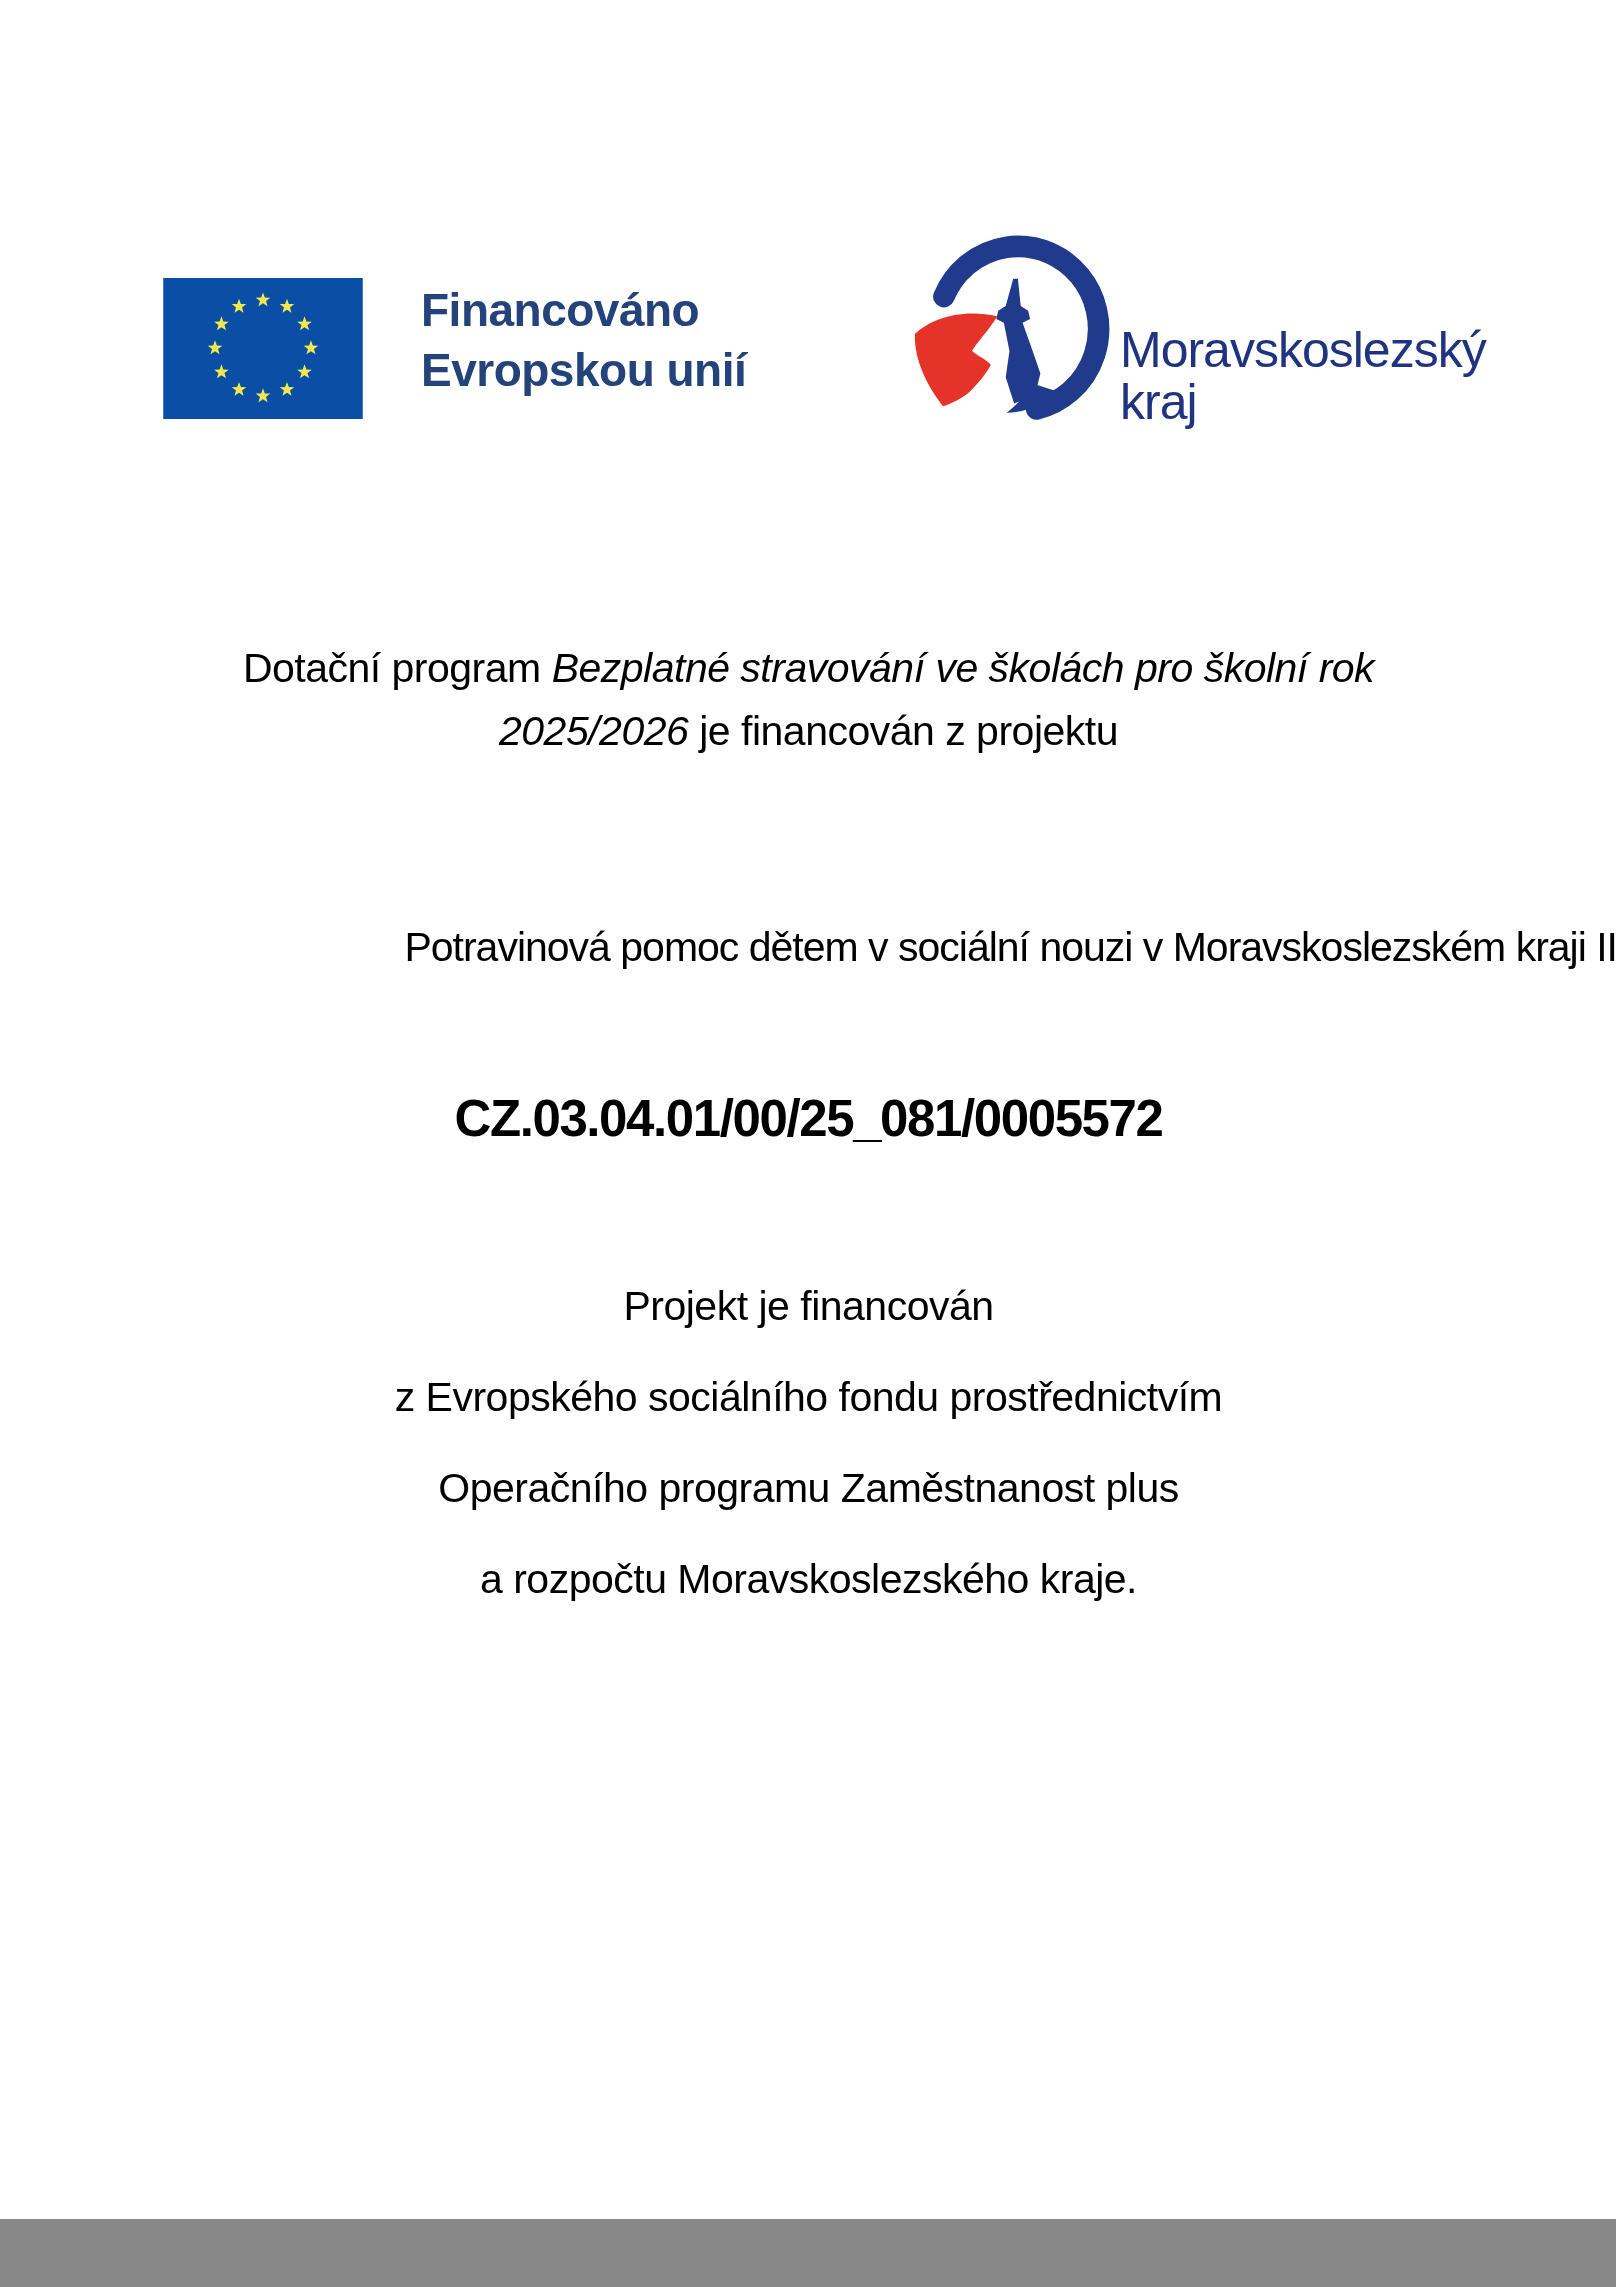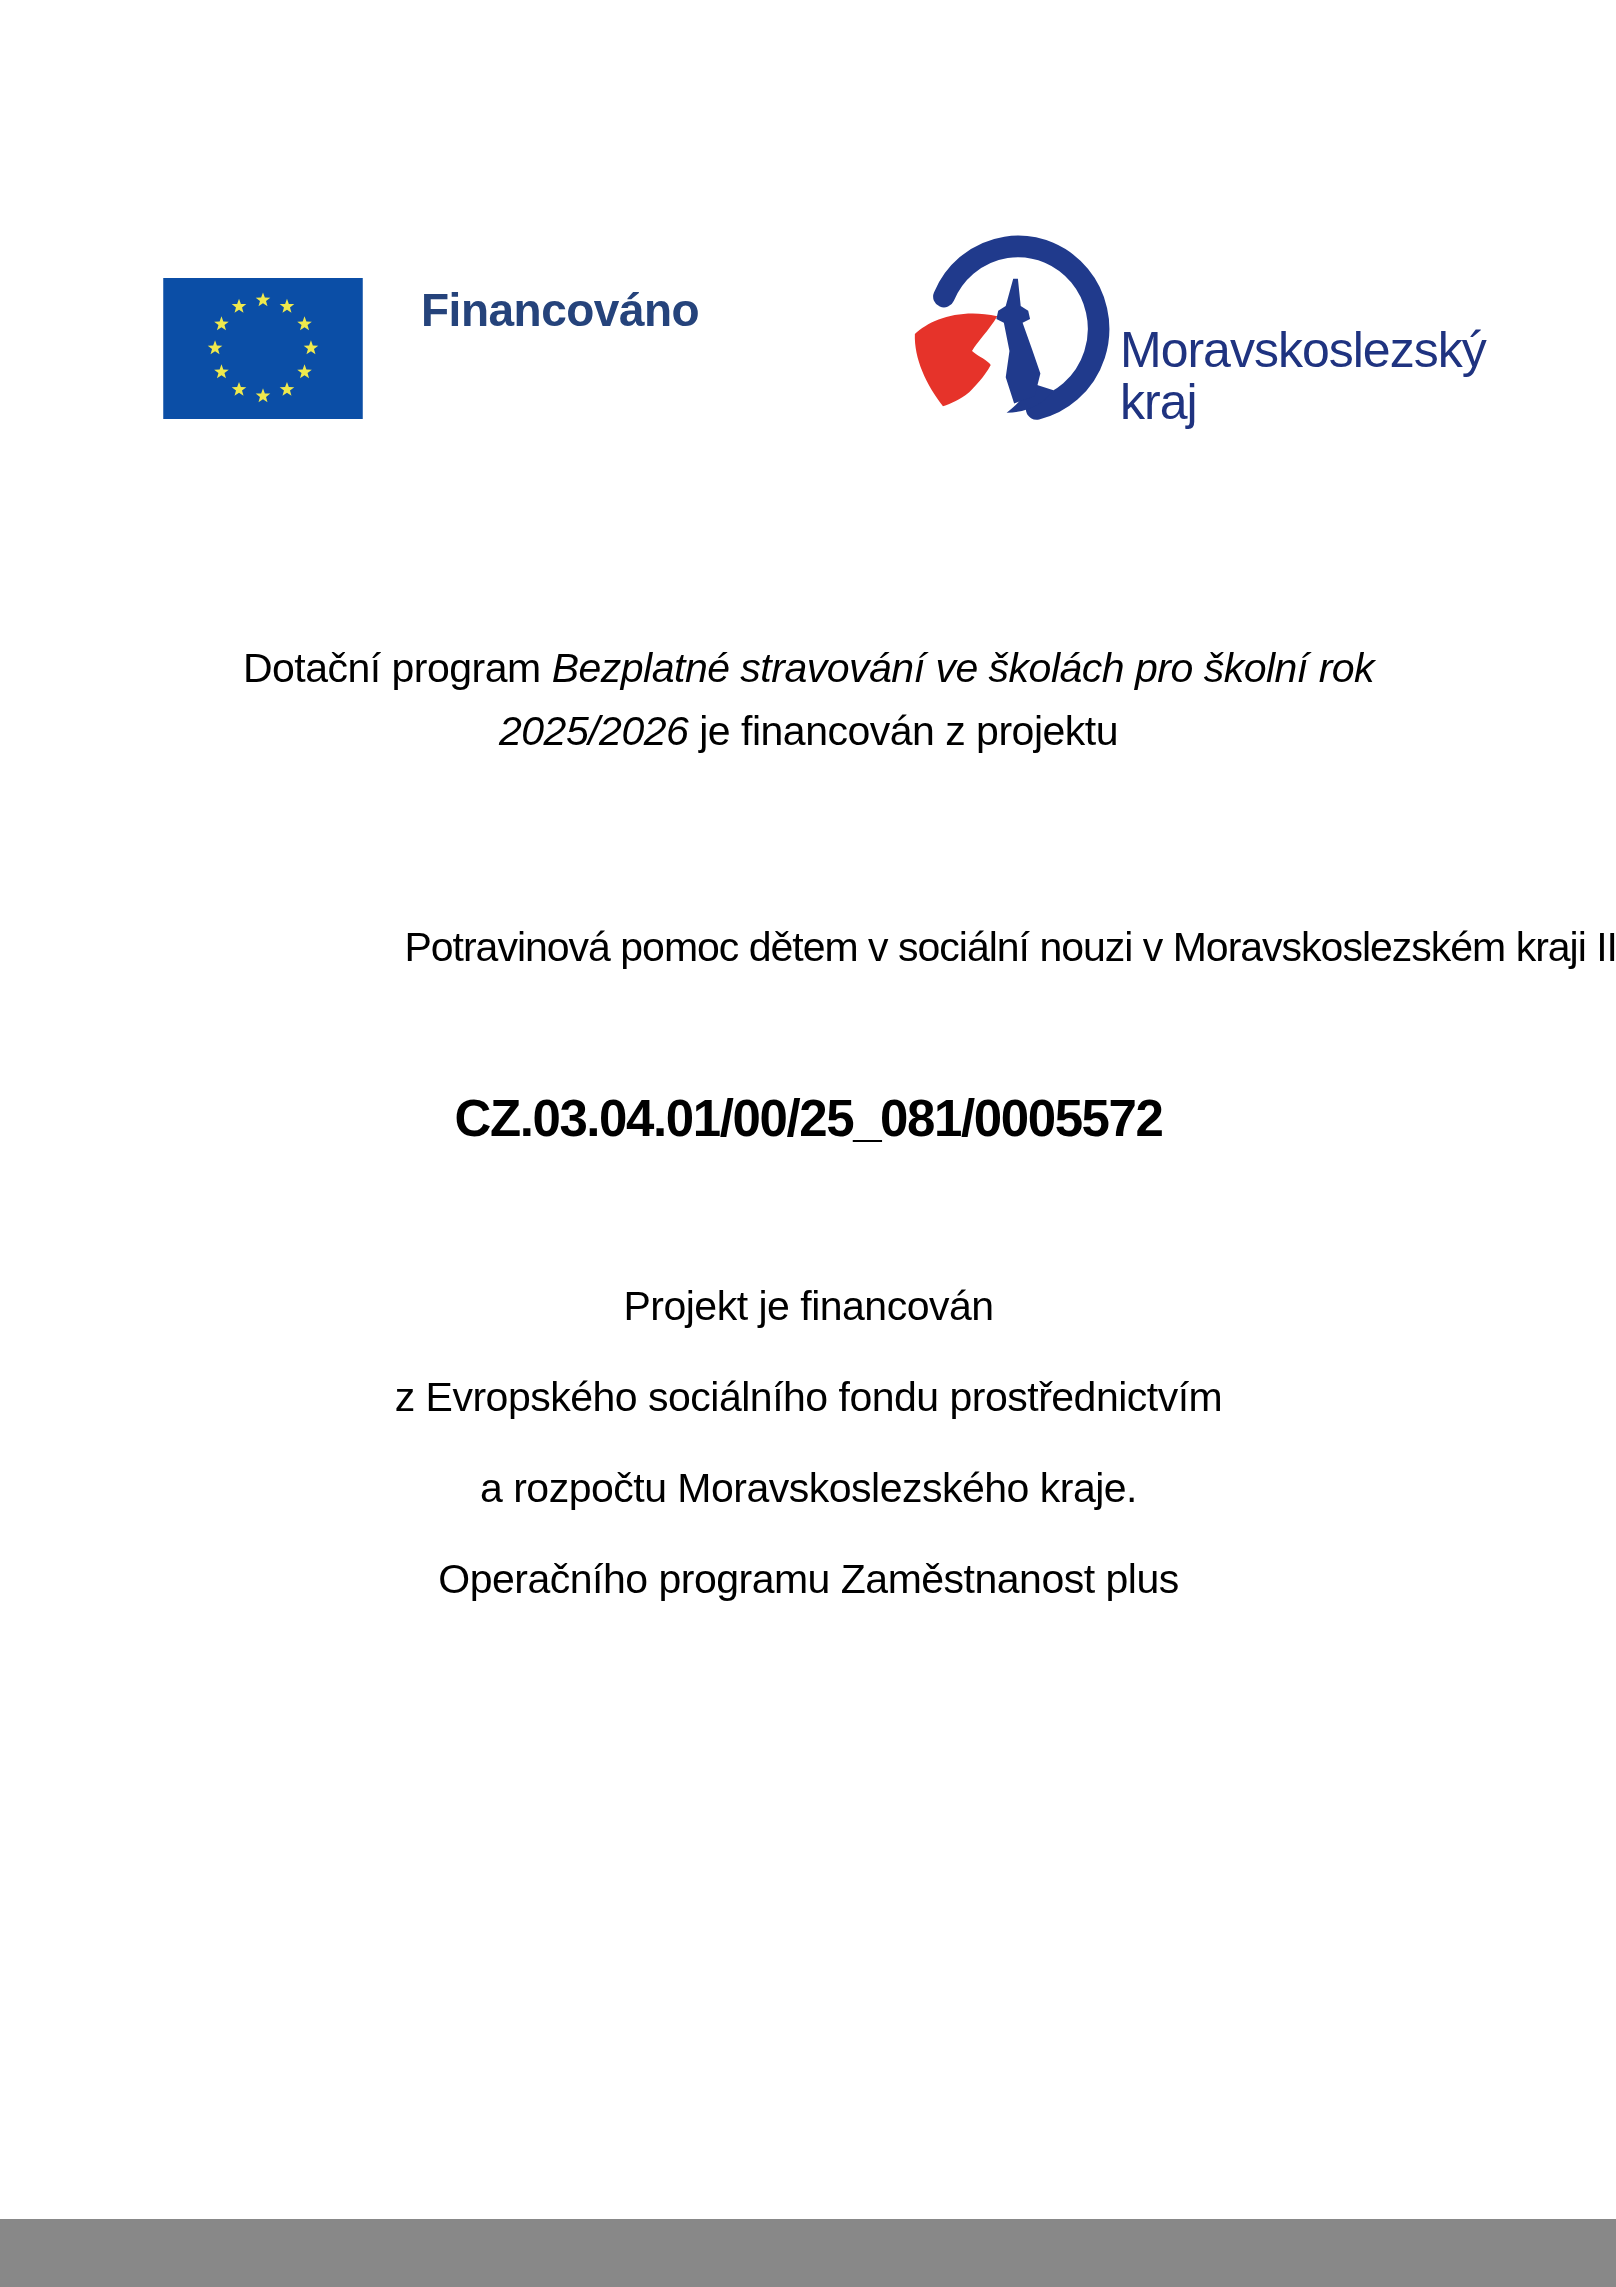--- a/index.html
+++ b/index.html
@@ -113,20 +113,21 @@
         <use href="#star" transform="translate(104,123)"></use>
         <use href="#star" transform="translate(79,116.3)"></use>
         <use href="#star" transform="translate(60.7,98)"></use>
         <use href="#star" transform="translate(54,73)"></use>
         <use href="#star" transform="translate(60.7,48)"></use>
         <use href="#star" transform="translate(79,29.7)"></use>
       </g>
     </svg>
     <div class="eu-label">
       <div>Financováno</div>
+      <div>Evropskou unií</div>
     </div>
   </div>
 
   <div>
     <svg class="msk-emblem" viewBox="0 0 205 175" aria-hidden="true">
 
       <path d="M 2 86
                C 18 70 52 58 90 67
                C 81 82 69 94 63 104
                C 70 110 80 114 83 119
@@ -155,18 +156,18 @@
     <span class="line"><i>2025/2026</i><span> je financován z projektu</span></span>
   </p>
 
   <p class="centered program-title">Potravinová pomoc dětem v sociální nouzi v Moravskoslezském kraji II</p>
 
   <p class="centered project-code">CZ.03.04.01/00/25_081/0005572</p>
 
   <div class="centered funding">
     <p>Projekt je financován</p>
     <p>z Evropského sociálního fondu prostřednictvím</p>
+    <p>Operačního programu Zaměstnanost plus</p>
     <p>a rozpočtu Moravskoslezského kraje.</p>
-    <p>Operačního programu Zaměstnanost plus</p>
   </div>
 
 </div>
 
 
 </body></html>

